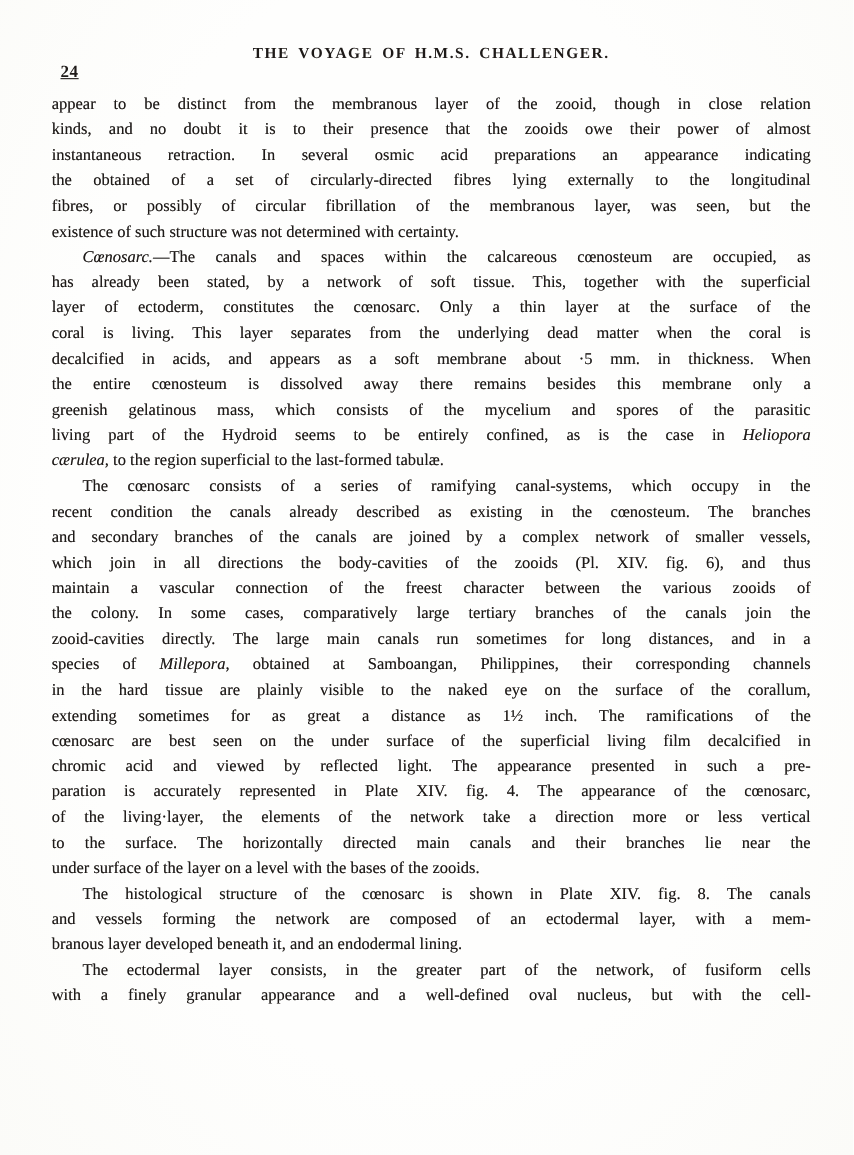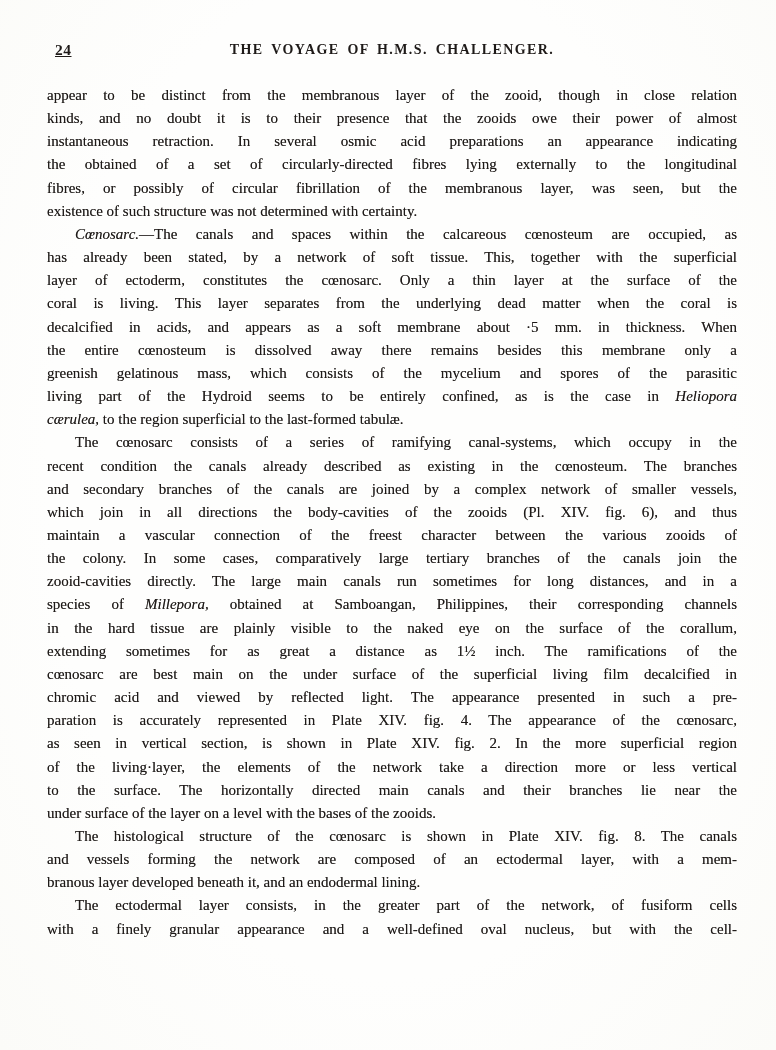--- a/index.html
+++ b/index.html
@@ -19,21 +19,21 @@
   .running-head {
     position: absolute;
     top: 41px;
     left: 47px;
     width: 690px;
     height: 20px;
   }
   .page-number {
     position: absolute;
     left: 8px;
-    top: 0;
+    top: 16px;
     font-size: 15.5px;
     font-weight: 700;
     letter-spacing: 0.5px;
     text-decoration: underline;
   }
   .running-title {
     position: absolute;
     left: 0;
     right: 0;
     top: 1px;
@@ -94,24 +94,23 @@
         <div class="line indent"><span>The cœnosarc consists of a series of ramifying canal-systems, which occupy in the</span></div>
         <div class="line"><span>recent condition the canals already described as existing in the cœnosteum.  The branches</span></div>
         <div class="line"><span>and secondary branches of the canals are joined by a complex network of smaller vessels,</span></div>
         <div class="line"><span>which join in all directions the body-cavities of the zooids (Pl. XIV. fig. 6), and thus</span></div>
         <div class="line"><span>maintain a vascular connection of the freest character between the various zooids of</span></div>
         <div class="line"><span>the colony.  In some cases, comparatively large tertiary branches of the canals join the</span></div>
         <div class="line"><span>zooid-cavities directly.  The large main canals run sometimes for long distances, and in a</span></div>
         <div class="line"><span>species of </span><span class="it">Millepora,</span><span> obtained at Samboangan, Philippines, their corresponding channels</span></div>
         <div class="line"><span>in the hard tissue are plainly visible to the naked eye on the surface of the corallum,</span></div>
         <div class="line"><span>extending sometimes for as great a distance as 1½ inch.  The ramifications of the</span></div>
-        <div class="line"><span>cœnosarc are best main on the under surface of the superficial living film decalcified in</span></div>
+        <div class="line"><span>cœnosarc are best seen on the under surface of the superficial living film decalcified in</span></div>
         <div class="line"><span>chromic acid and viewed by reflected light.  The appearance presented in such a pre-</span></div>
         <div class="line"><span>paration is accurately represented in Plate XIV. fig. 4.  The appearance of the cœnosarc,</span></div>
-        <div class="line"><span>as seen in vertical section, is shown in Plate XIV. fig. 2.  In the more superficial region</span></div>
         <div class="line"><span>of the living·layer, the elements of the network take a direction more or less vertical</span></div>
         <div class="line"><span>to the surface.  The horizontally directed main canals and their branches lie near the</span></div>
         <div class="line last-left"><span>under surface of the layer on a level with the bases of the zooids.</span></div>
       </div>
       <div class="paragraph">
         <div class="line indent"><span>The histological structure of the cœnosarc is shown in Plate XIV. fig. 8.  The canals</span></div>
         <div class="line"><span>and vessels forming the network are composed of an ectodermal layer, with a mem-</span></div>
         <div class="line last-left"><span>branous layer developed beneath it, and an endodermal lining.</span></div>
       </div>
       <div class="paragraph">

